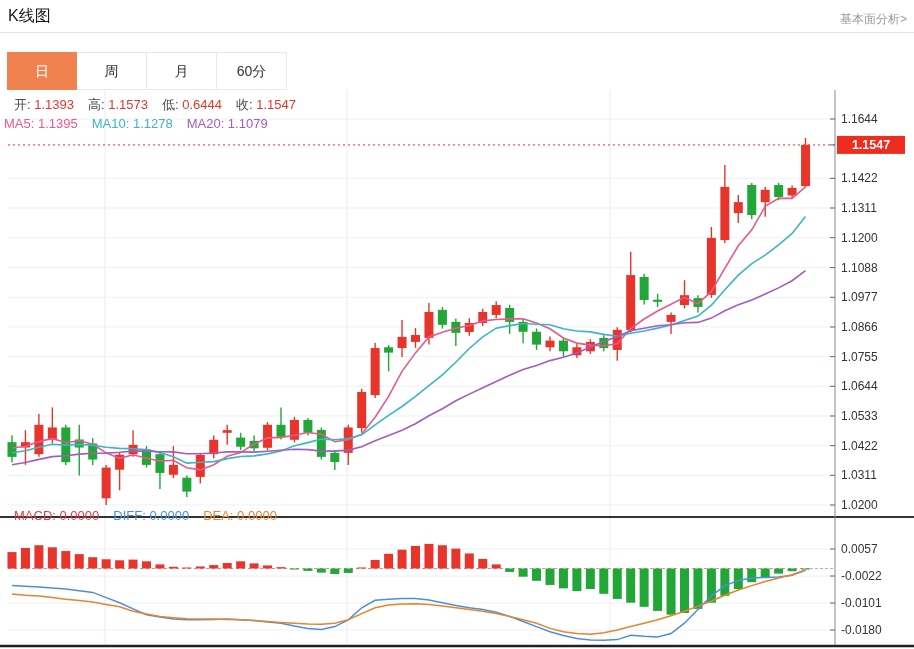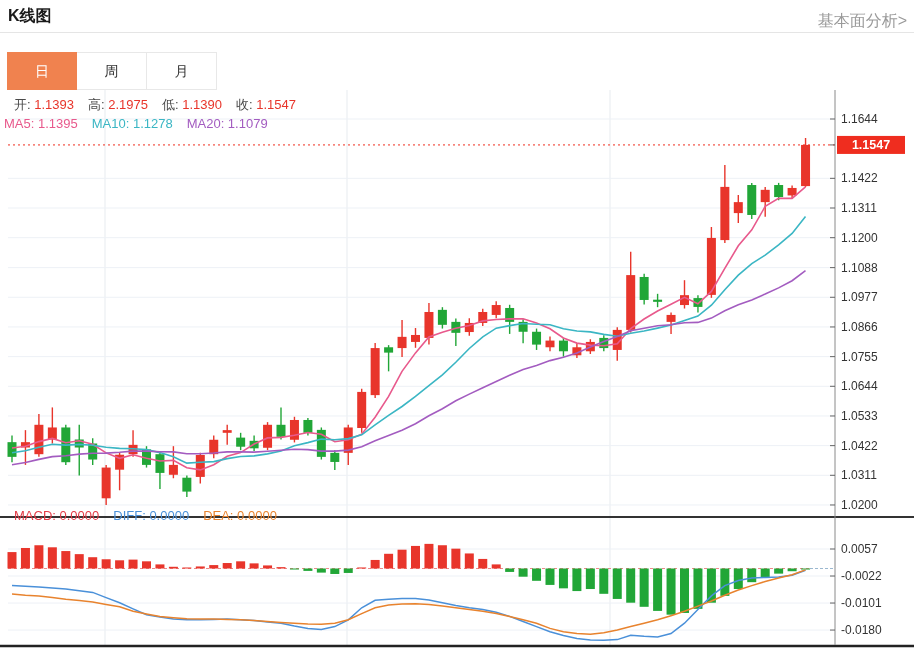--- a/index.html
+++ b/index.html
@@ -1,21 +1,21 @@
 <!DOCTYPE html>
 <html><head>
 <meta charset="utf-8">
 <style>
   html,body{margin:0;padding:0;background:#fff;}
   body{width:914px;height:649px;position:relative;overflow:hidden;
        font-family:"Liberation Sans","DejaVu Sans",sans-serif;}
   .header{position:absolute;left:0;top:0;width:914px;height:33px;
           border-bottom:1px solid #e5e5e5;box-sizing:border-box;background:#fff;z-index:5;}
-  .page-title{position:absolute;left:8px;top:6px;font-size:16px;font-weight:bold;color:#1a1a1a;}
-  .fund-link{position:absolute;right:7px;top:11px;font-size:16px;color:#999;cursor:pointer;}
+  .page-title{position:absolute;left:8px;top:6px;font-size:16px;font-weight:normal;color:#1a1a1a;}
+  .fund-link{position:absolute;right:7px;top:11px;font-size:12px;color:#999;cursor:pointer;}
   .tabs{position:absolute;left:7px;top:52px;display:flex;z-index:5;}
   .tab{width:70px;height:38px;line-height:37px;text-align:center;font-size:14px;color:#333;
        background:#fff;border:1px solid #e8e8e8;border-left:none;box-sizing:border-box;cursor:pointer;}
   .tab:first-child{border-left:1px solid #e8e8e8;}
   .tab.active{background:#f0824f;border-color:#f0824f;color:#fff;}
   svg#chart{position:absolute;left:0;top:0;z-index:1;}
   .overlay{position:absolute;font-size:13px;z-index:4;white-space:nowrap;}
   .ohlc-row{left:14px;top:96px;}
   .ma-row{left:4px;top:116px;}
   .macd-row{left:14px;top:508px;}
@@ -28,20 +28,21 @@
 
 <div class="header">
   <div class="page-title">K线图</div>
   <div class="fund-link">基本面分析&gt;</div>
 </div>
 
 <nav class="tabs">
     <div class="tab active">日</div>
     <div class="tab">周</div>
     <div class="tab">月</div>
+    <div class="tab">60分</div>
   </nav>
 
 <svg id="chart" width="914" height="649" viewBox="0 0 914 649">
     <g>
       <line x1="105" y1="90" x2="105" y2="645" stroke="#e7ebef" stroke-width="1"></line>
       <line x1="347" y1="90" x2="347" y2="645" stroke="#e7ebef" stroke-width="1"></line>
       <line x1="610" y1="90" x2="610" y2="645" stroke="#e7ebef" stroke-width="1"></line>
       <line x1="8" y1="119" x2="835" y2="119" stroke="#edf1f6" stroke-width="1"></line>
       <line x1="8" y1="178.3406" x2="835" y2="178.3406" stroke="#edf1f6" stroke-width="1"></line>
       <line x1="8" y1="208.01090000000028" x2="835" y2="208.01090000000028" stroke="#edf1f6" stroke-width="1"></line>
@@ -289,15 +290,15 @@
       <text x="841" y="580.024" font-family="&quot;Liberation Sans&quot;,sans-serif">-0.0022</text>
       <line x1="830" y1="603.042" x2="835" y2="603.042" stroke="#666" stroke-width="1"></line>
       <text x="841" y="607.042" font-family="&quot;Liberation Sans&quot;,sans-serif">-0.0101</text>
       <line x1="830" y1="630.06" x2="835" y2="630.06" stroke="#666" stroke-width="1"></line>
       <text x="841" y="634.06" font-family="&quot;Liberation Sans&quot;,sans-serif">-0.0180</text>
     </g>
     <rect x="837" y="135.92810000000011" width="68" height="18" fill="#ef2d1f"></rect>
     <text x="871" y="149.42810000000011" text-anchor="middle" font-size="12.5" font-weight="bold" fill="#fff" font-family="&quot;Liberation Sans&quot;,sans-serif">1.1547</text>
   </svg>
 
-<div class="overlay ohlc-row"><span class="pair"><span class="lbl">开:</span><span class="val"> 1.1393</span></span><span class="pair"><span class="lbl">高:</span><span class="val"> 2.1975</span></span><span class="pair"><span class="lbl">低:</span><span class="val"> 1.1390</span></span><span class="pair"><span class="lbl">收:</span><span class="val"> 1.1547</span></span></div>
+<div class="overlay ohlc-row"><span class="pair"><span class="lbl">开:</span><span class="val"> 1.1393</span></span><span class="pair"><span class="lbl">高:</span><span class="val"> 1.1573</span></span><span class="pair"><span class="lbl">低:</span><span class="val"> 0.6444</span></span><span class="pair"><span class="lbl">收:</span><span class="val"> 1.1547</span></span></div>
 <div class="overlay ma-row"><span class="pair"><span class="lbl" style="color: rgb(232, 89, 140);">MA5:</span><span class="val" style="color: rgb(232, 89, 140);"> 1.1395</span></span><span class="pair"><span class="lbl" style="color: rgb(59, 182, 196);">MA10:</span><span class="val" style="color: rgb(59, 182, 196);"> 1.1278</span></span><span class="pair"><span class="lbl" style="color: rgb(163, 92, 192);">MA20:</span><span class="val" style="color: rgb(163, 92, 192);"> 1.1079</span></span></div>
 <div class="overlay macd-row"><span class="pair"><span class="lbl" style="color: rgb(226, 58, 69);">MACD:</span><span class="val" style="color: rgb(226, 58, 69);"> 0.0000</span></span><span class="pair"><span class="lbl" style="color: rgb(74, 144, 217);">DIFF:</span><span class="val" style="color: rgb(74, 144, 217);"> 0.0000</span></span><span class="pair"><span class="lbl" style="color: rgb(232, 131, 46);">DEA:</span><span class="val" style="color: rgb(232, 131, 46);"> 0.0000</span></span></div>
 
 </body></html>

